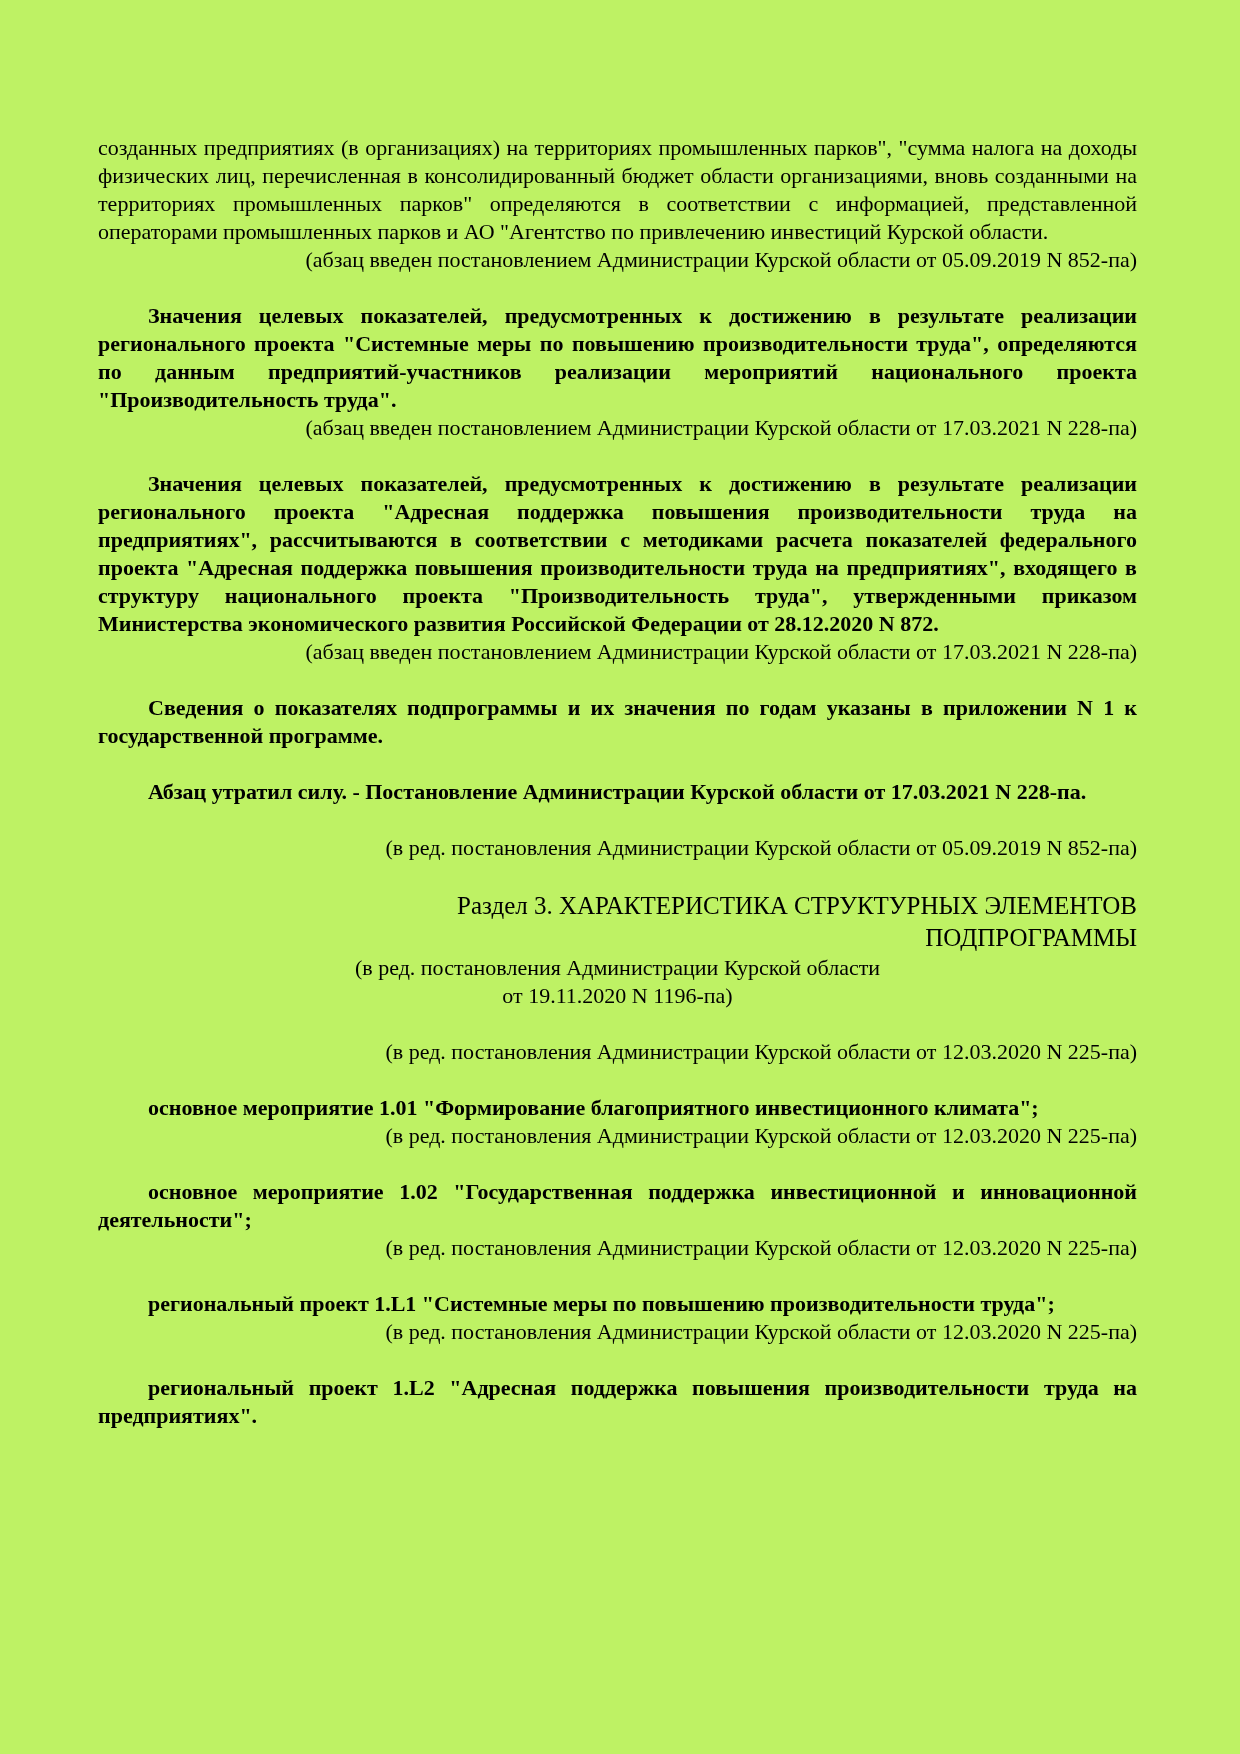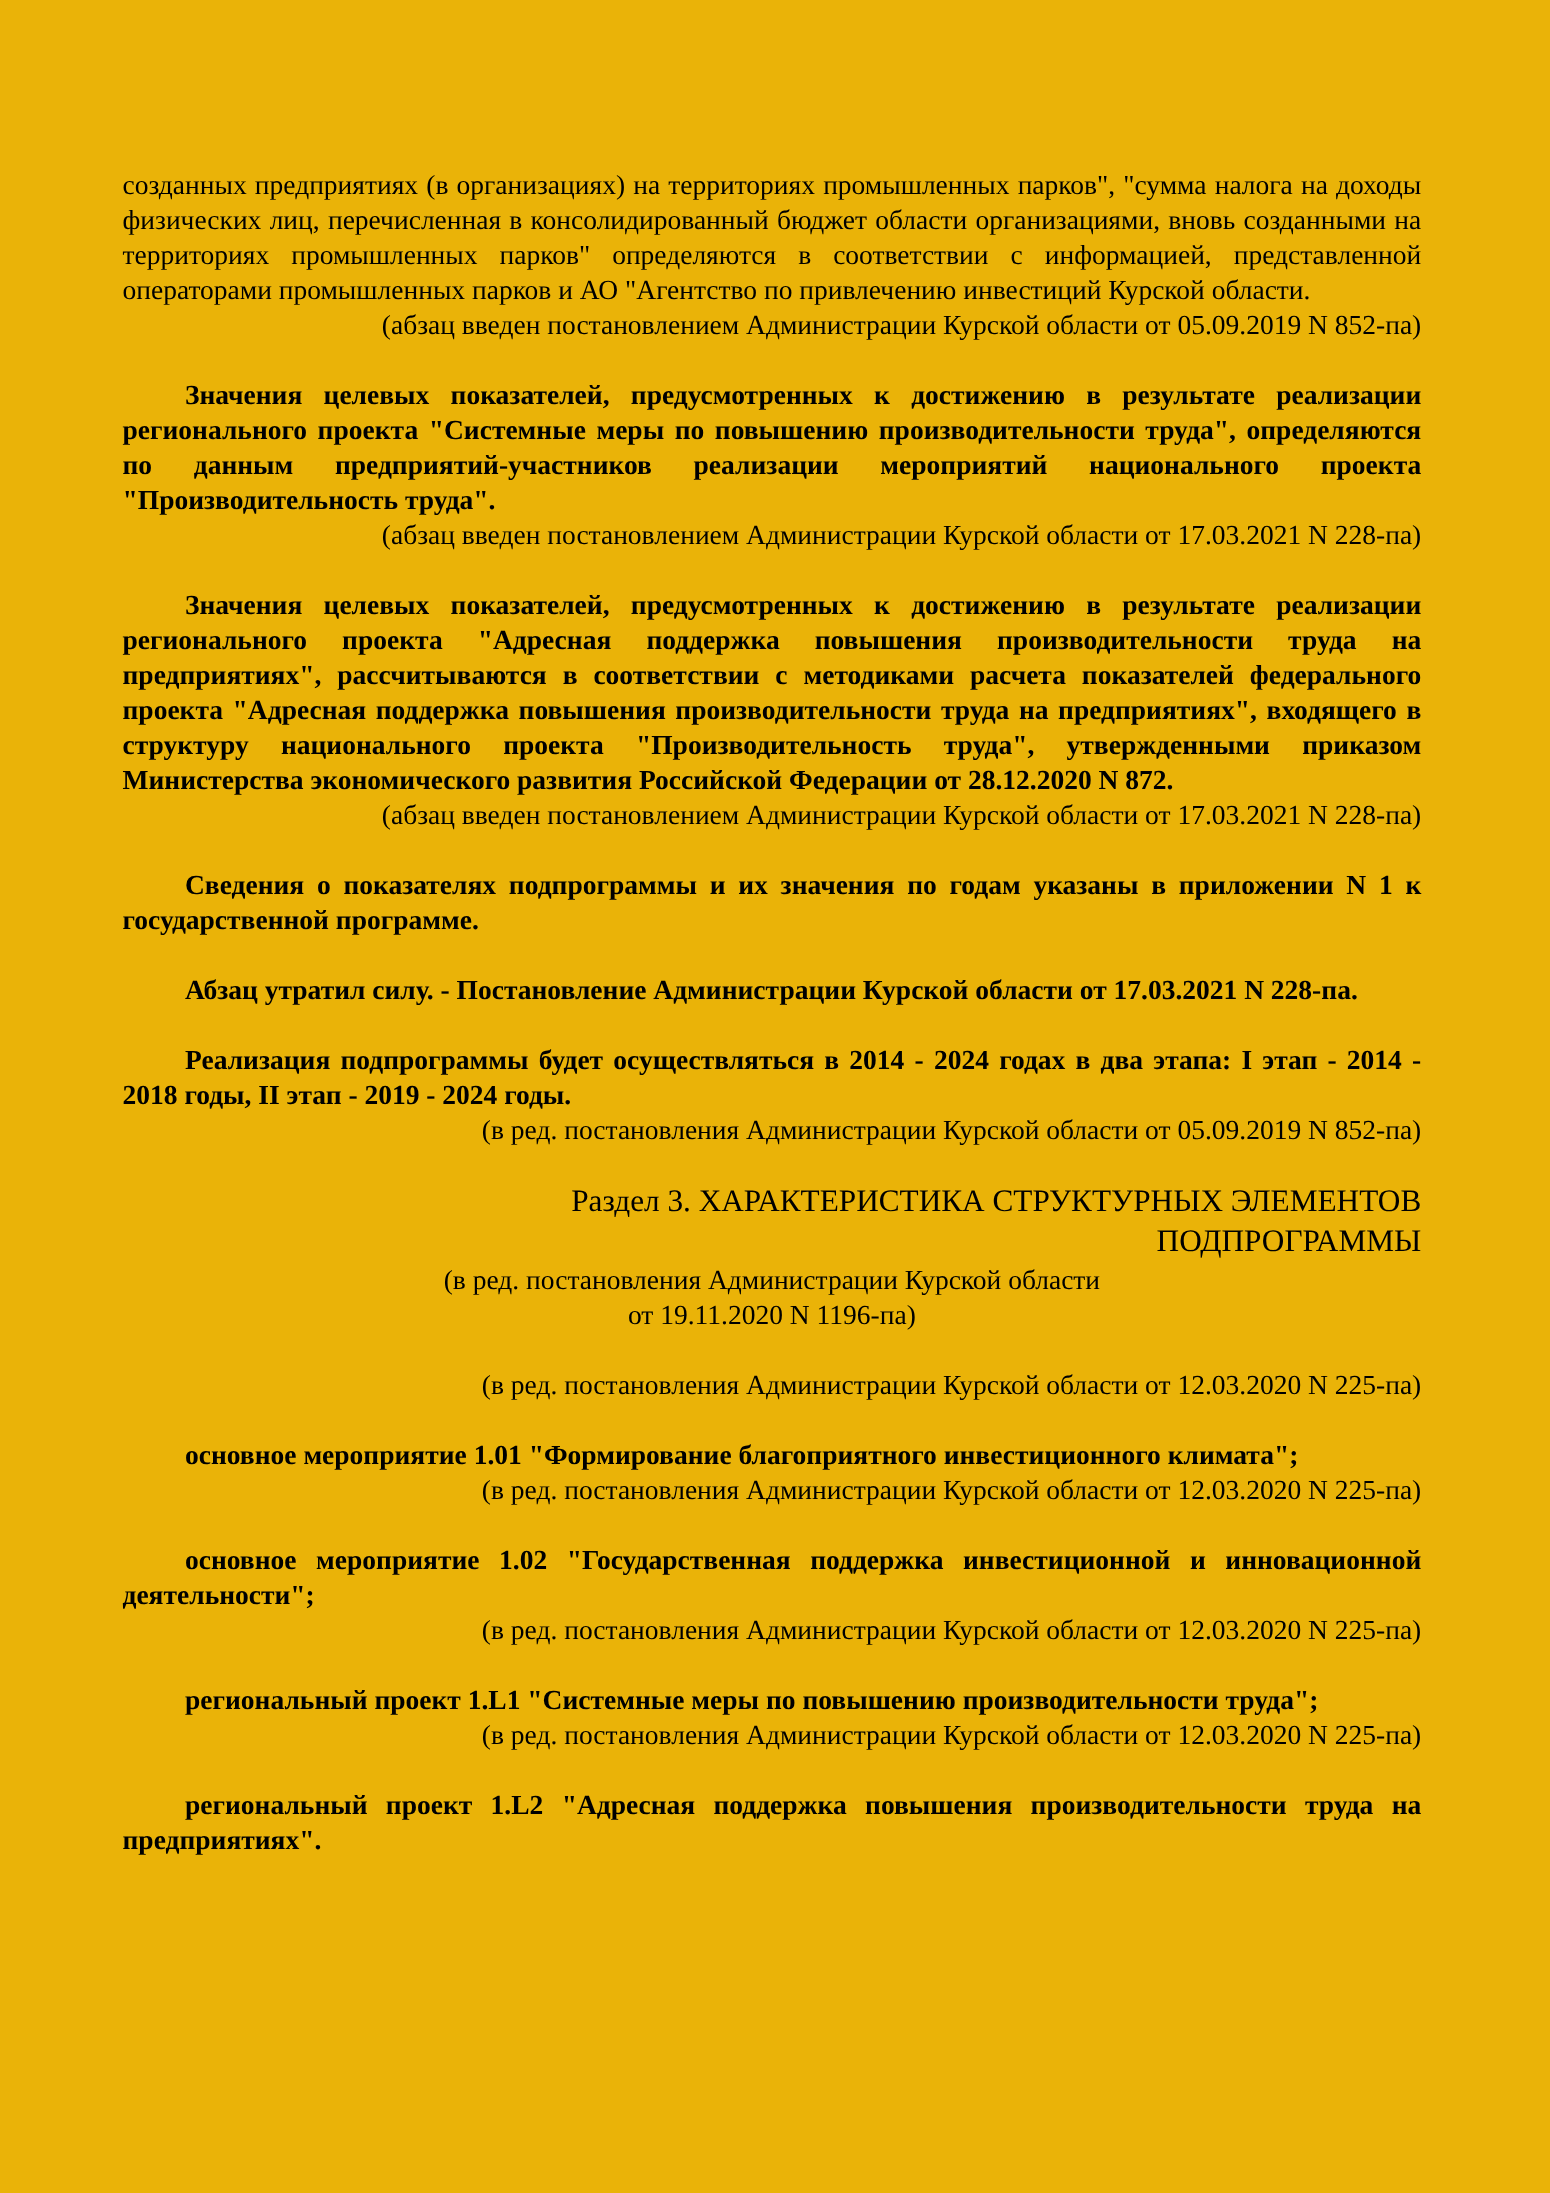--- a/index.html
+++ b/index.html
@@ -12,21 +12,21 @@
     height: 1754px;
     overflow: hidden;
     font-family: "Liberation Serif", "DejaVu Serif", serif;
     color: #000000;
   }
   .page {
     box-sizing: border-box;
     width: 1240px;
     height: 1754px;
     padding: 134px 103px 0 98px;
-    background: #eab308;
+    background: #bef264;
   }
   .group {
     margin: 0 0 28px 0;
   }
   .page p {
     margin: 0;
     font-size: 22px;
     line-height: 28px;
     text-align: justify;
   }
@@ -64,21 +64,20 @@
         <p class="body-par indent">Значения целевых показателей, предусмотренных к достижению в результате реализации регионального проекта "Адресная поддержка повышения производительности труда на предприятиях", рассчитываются в соответствии с методиками расчета показателей федерального проекта "Адресная поддержка повышения производительности труда на предприятиях", входящего в структуру национального проекта "Производительность труда", утвержденными приказом Министерства экономического развития Российской Федерации от 28.12.2020 N 872.</p>
         <p class="note-par">(абзац введен постановлением Администрации Курской области от 17.03.2021 N 228-па)</p>
       </div>
       <div class="group">
         <p class="body-par indent">Сведения о показателях подпрограммы и их значения по годам указаны в приложении N 1 к государственной программе.</p>
       </div>
       <div class="group">
         <p class="body-par indent">Абзац утратил силу. - Постановление Администрации Курской области от 17.03.2021 N 228-па.</p>
       </div>
       <div class="group">
-        <p class="body-par indent">Реализация подпрограммы будет осуществляться в 2014 - 2024 годах в два этапа: I этап - 2014 - 2018 годы, II этап - 2019 - 2024 годы.</p>
         <p class="note-par">(в ред. постановления Администрации Курской области от 05.09.2019 N 852-па)</p>
       </div>
       <div class="group">
         <p class="heading-par">Раздел 3. ХАРАКТЕРИСТИКА СТРУКТУРНЫХ ЭЛЕМЕНТОВ</p>
         <p class="heading-par">ПОДПРОГРАММЫ</p>
         <p class="center-par">(в ред. постановления Администрации Курской области</p>
         <p class="center-par">от 19.11.2020 N 1196-па)</p>
       </div>
       <div class="group">
         <p class="note-par">(в ред. постановления Администрации Курской области от 12.03.2020 N 225-па)</p>

